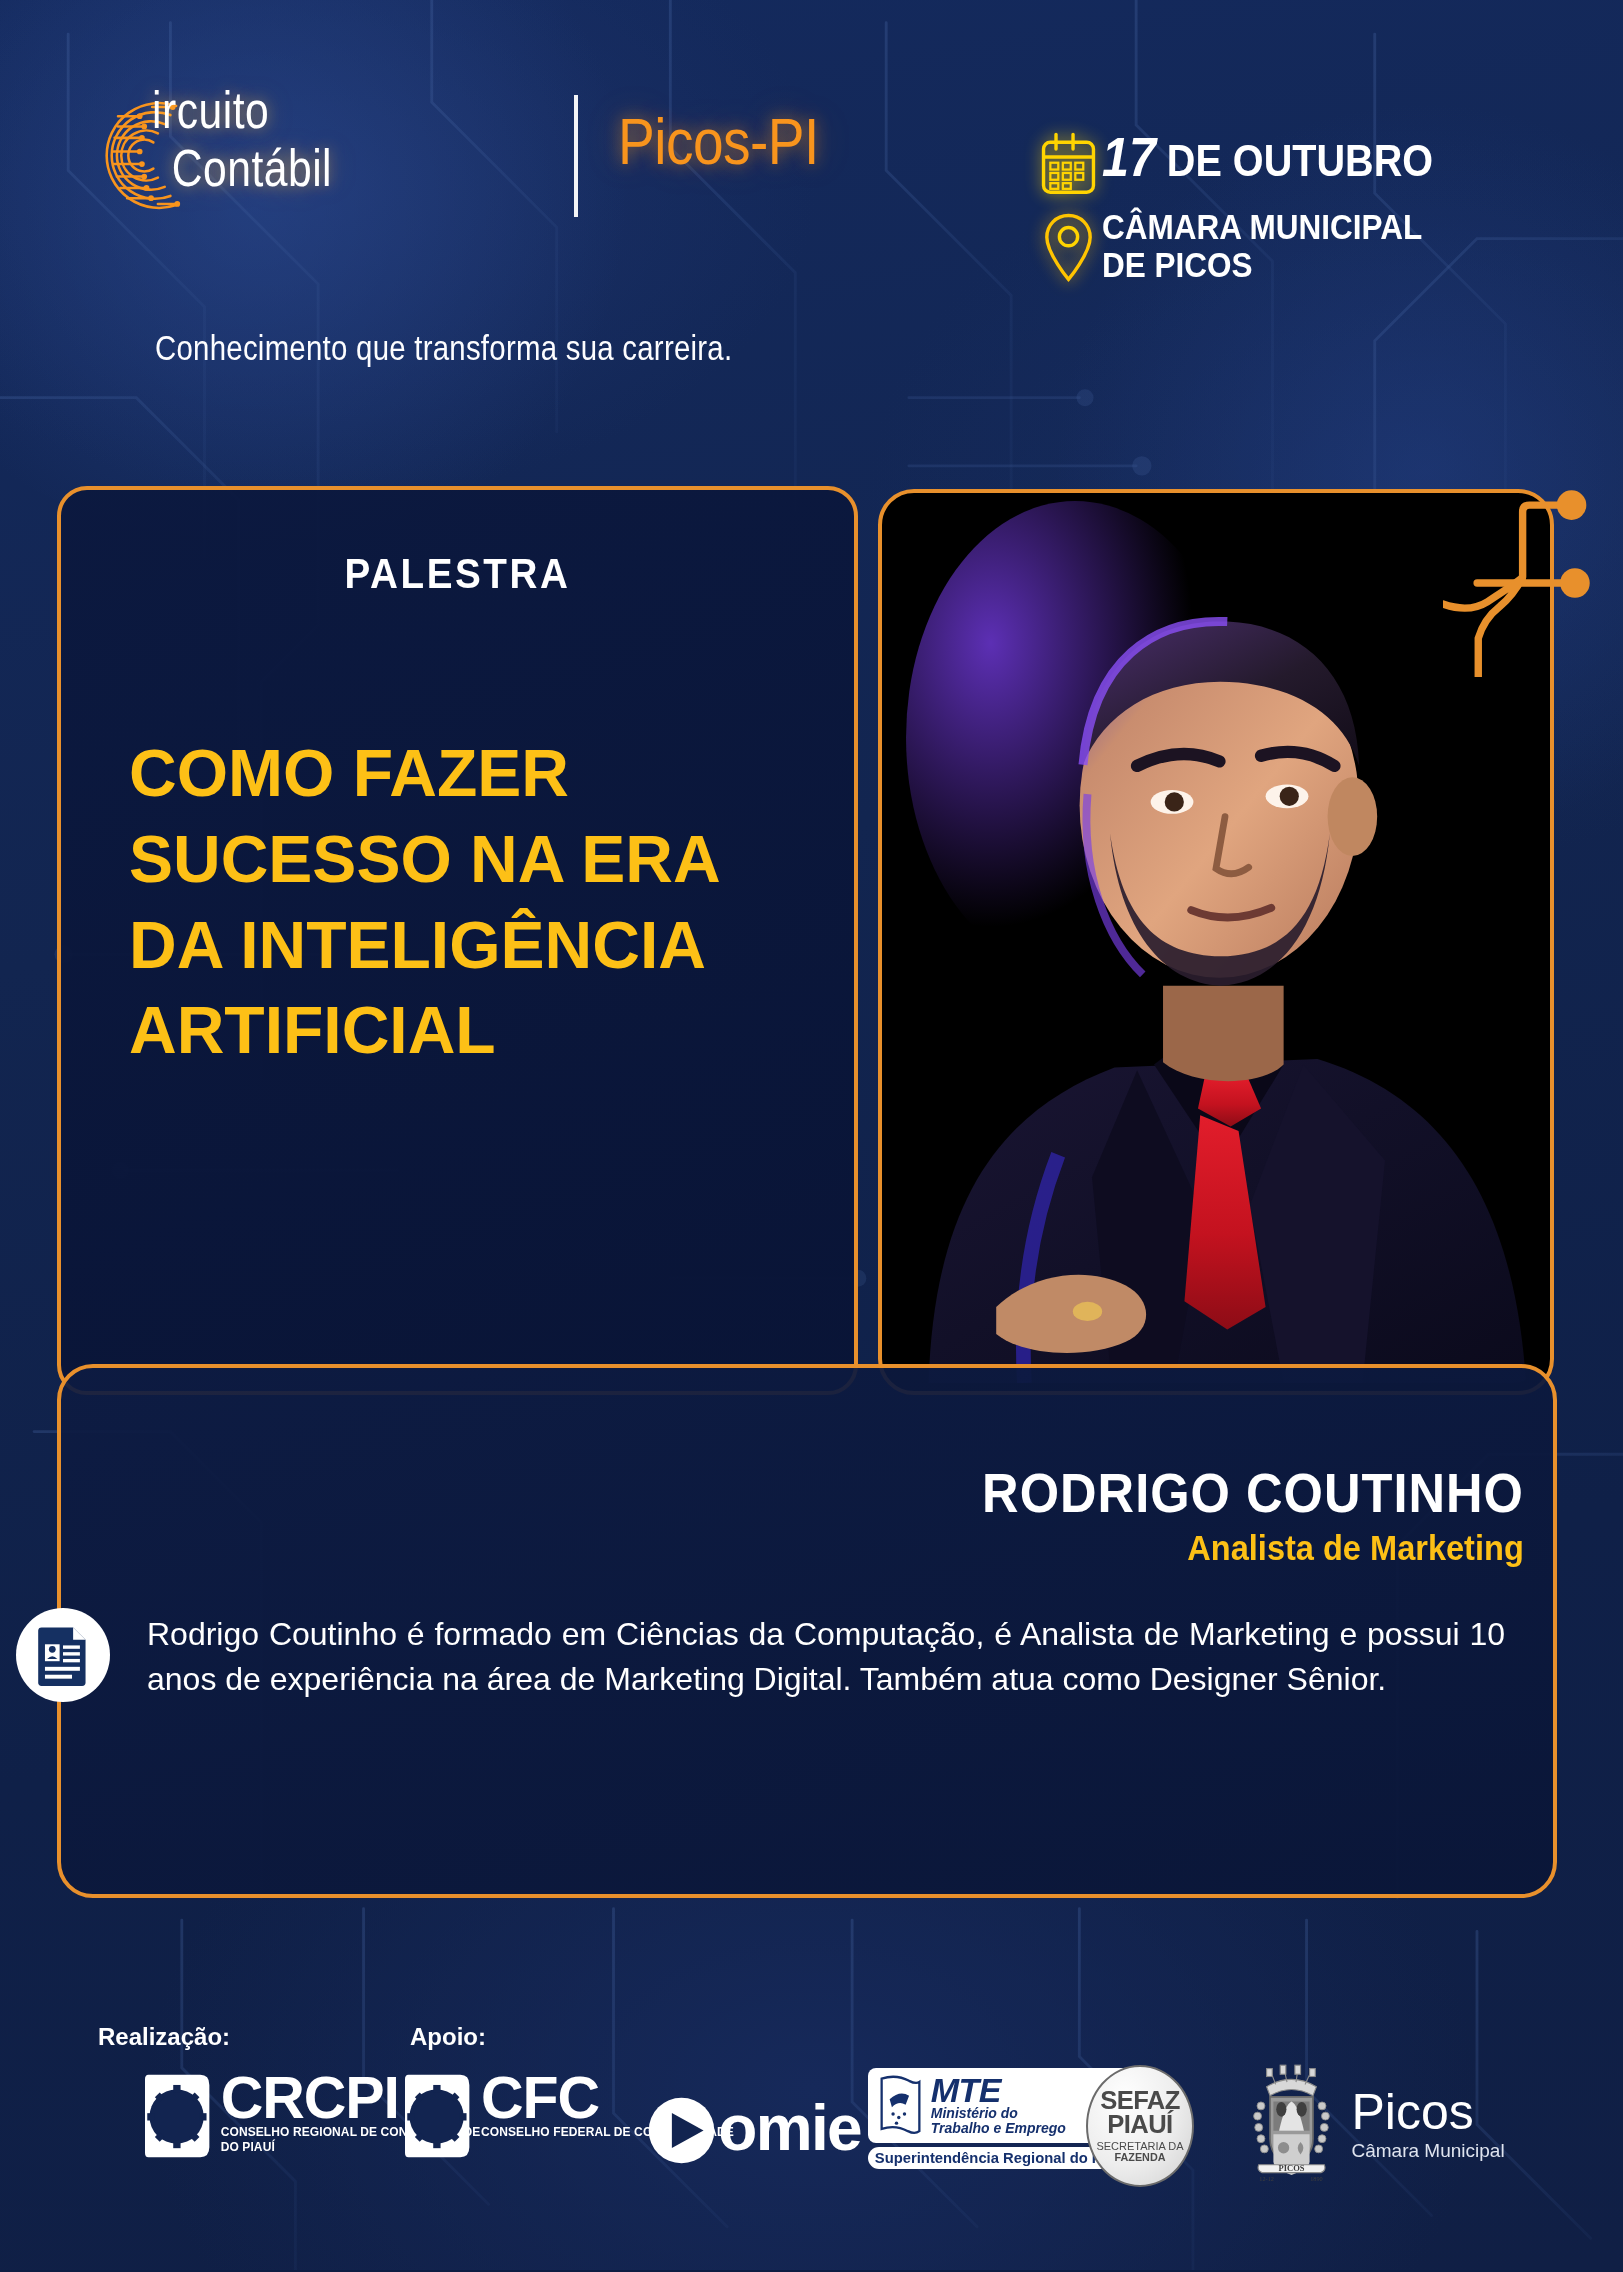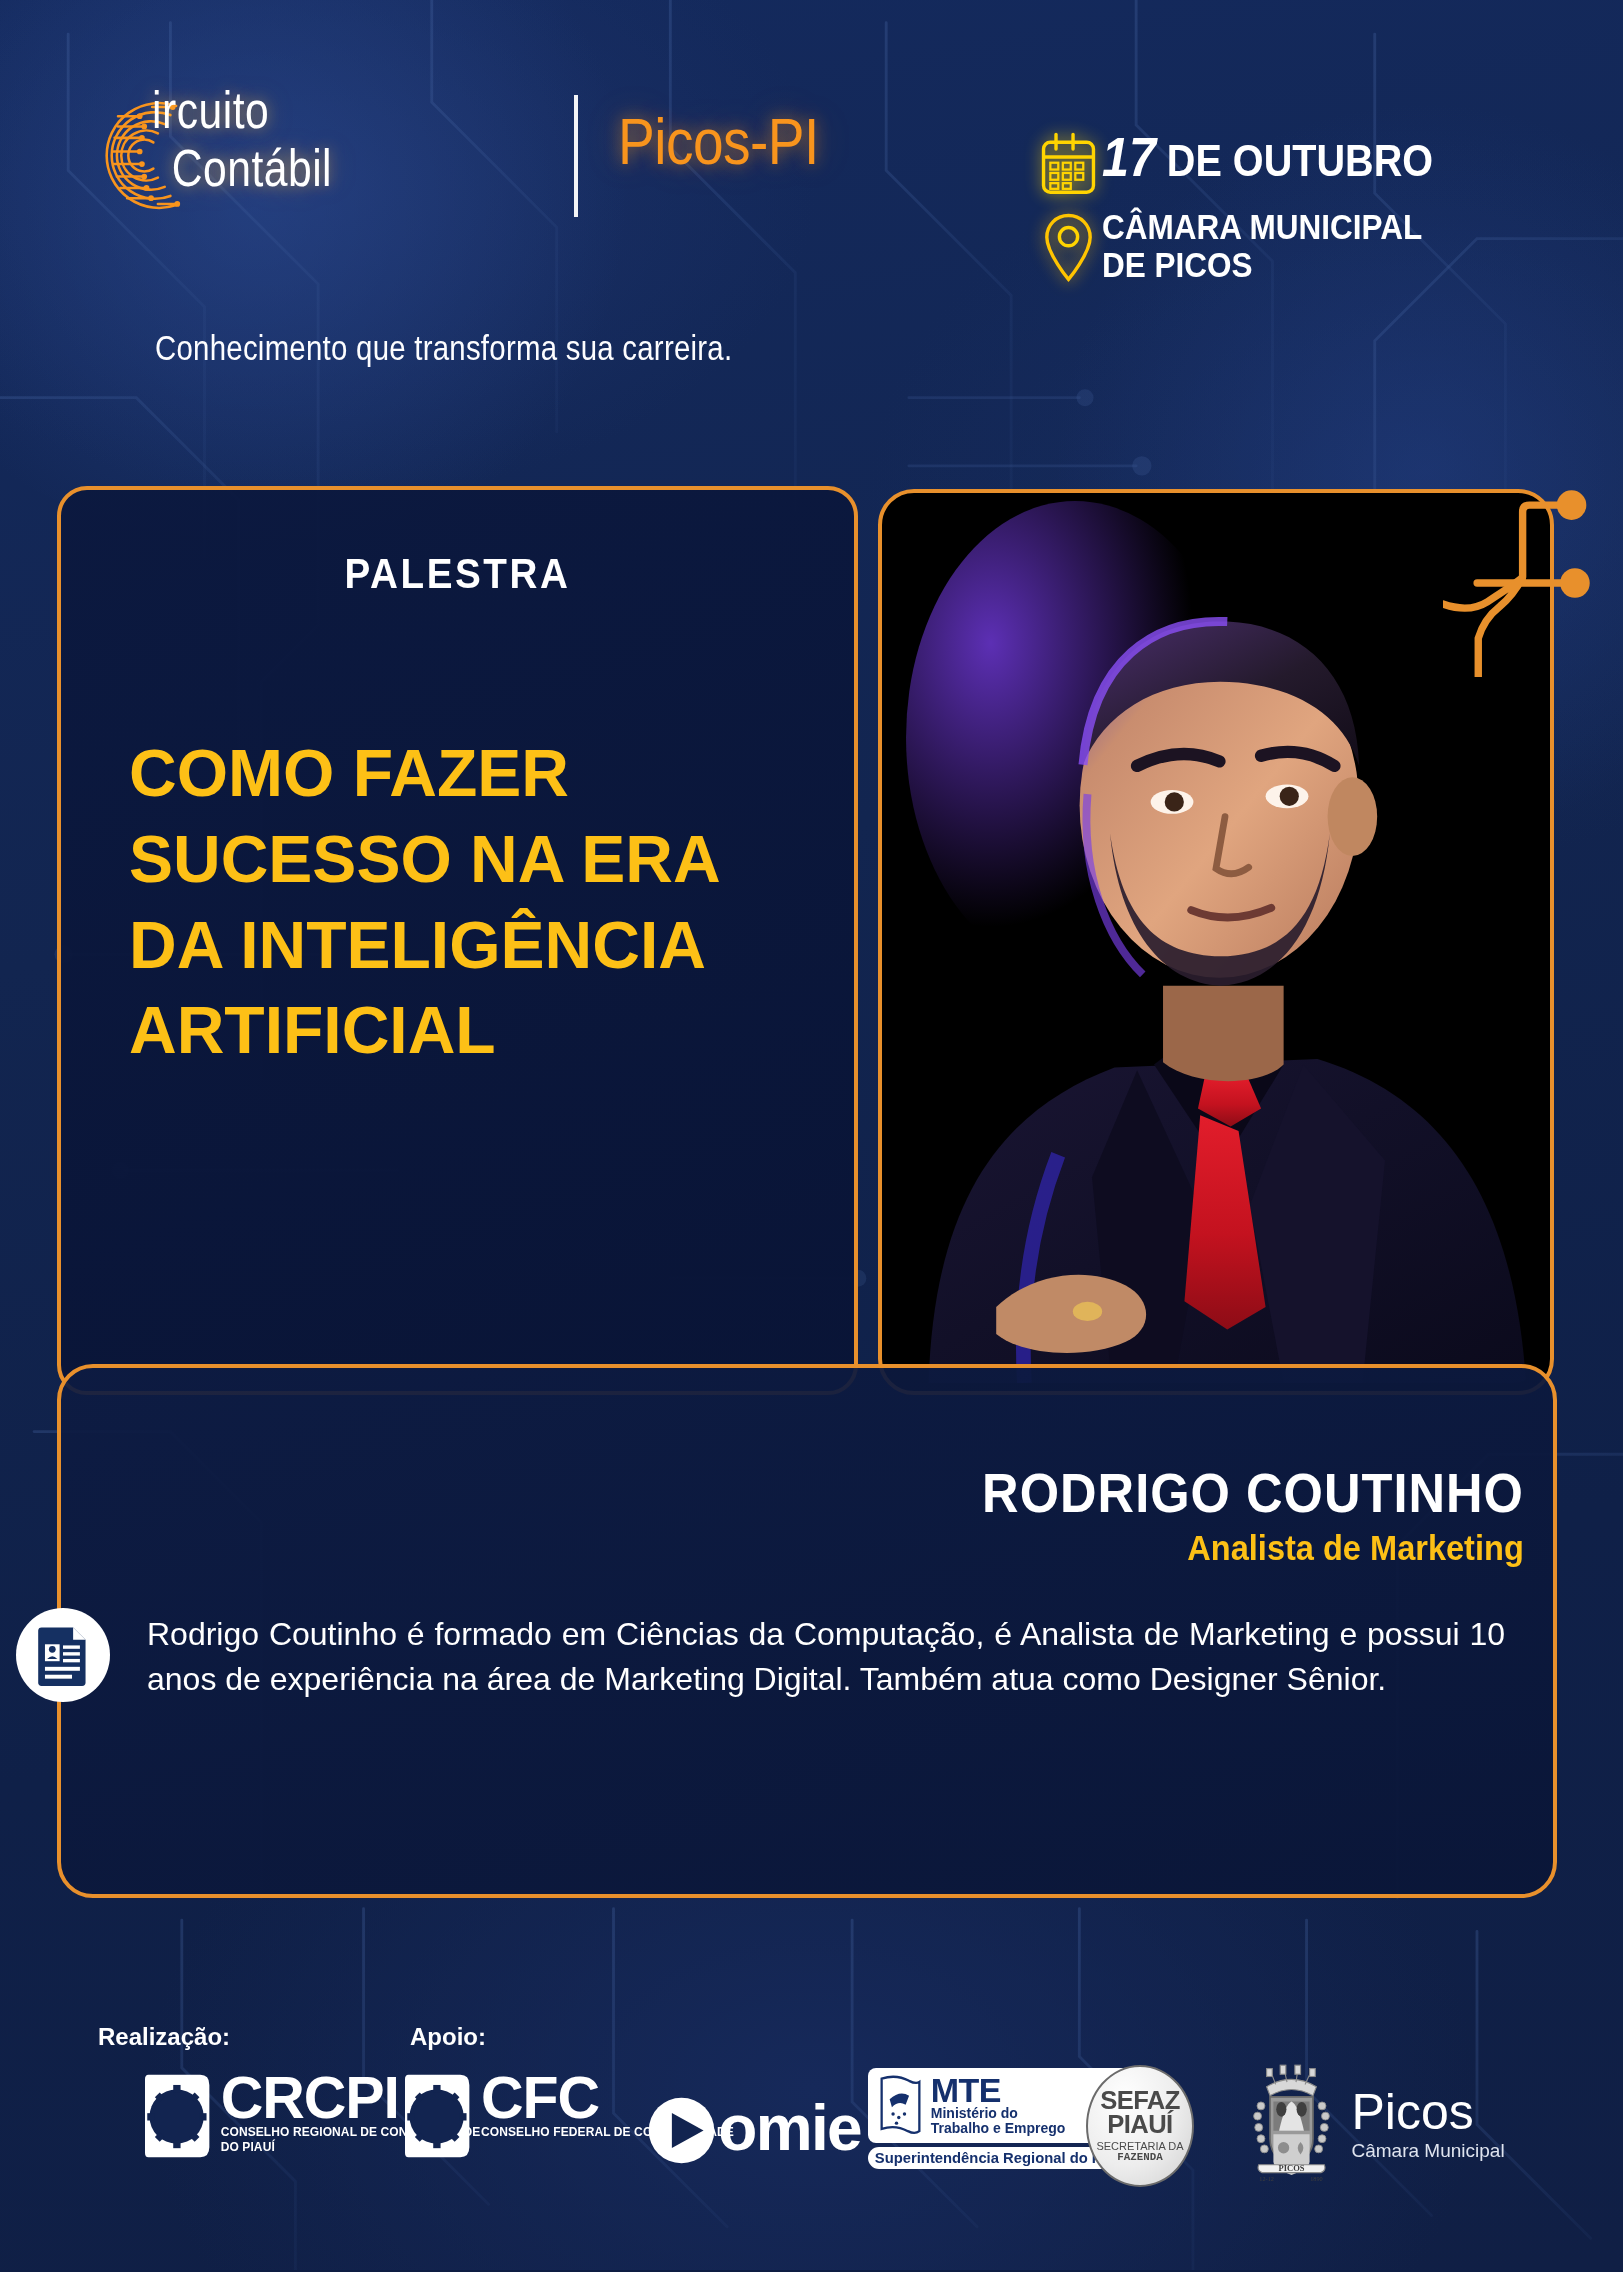--- a/index.html
+++ b/index.html
@@ -82,31 +82,31 @@
   .crc-sub{font-size:12px;font-weight:700;color:#fff;line-height:1.22;letter-spacing:0.1px;}
 
   #logo-crcpi{left:101px;top:2071px;}
   #logo-cfc{left:405px;top:2071px;}
   #logo-omie{left:647px;top:2096px;}
   #logo-mte{left:868px;top:2068px;}
   #logo-sefaz{left:1086px;top:2065px;}
   #logo-picos{left:1244px;top:2064px;}
 
   .omie-word{font-size:64px;font-weight:700;color:#fff;letter-spacing:-1.7px;line-height:1;}
-  .mte-box{background:#fff;border-radius:8px;padding:5.7px 9px;display:flex;align-items:center;gap:6.8px;}
+  .mte-box{background:#fff;border-radius:8px;padding:5.7px 9px;display:flex;align-items:center;gap:6.8px;font-style:italic;}
   .mte-t1{font-size:34px;font-weight:700;color:#15306d;line-height:.9;letter-spacing:-0.6px;}
   .mte-t2{font-size:14px;font-weight:700;color:#15306d;line-height:1.1;}
   .mte-band{background:#fff;border-radius:14.8px;margin-top:4px;text-align:center;
     font-size:14.8px;font-weight:700;color:#15306d;padding:2.8px 6.8px;}
   .sefaz-oval{width:108px;height:122px;border-radius:50%;
     background:radial-gradient(ellipse at 35% 28%,#ffffff 0%,#ededed 55%,#cfcfcf 100%);
     border:2.3px solid #6b6b6b;display:flex;flex-direction:column;align-items:center;justify-content:center;}
   .sefaz-1{font-size:25.6px;font-weight:700;color:#4a4a4a;line-height:.94;letter-spacing:-0.6px;}
   .sefaz-2{font-size:11px;font-weight:400;color:#4a4a4a;line-height:1.1;margin-top:3.4px;text-align:right;}
-  .sefaz-3{font-size:10.8px;font-weight:700;color:#4a4a4a;line-height:1.1;text-align:center;font-family:Liberation Mono, monospace;}
+  .sefaz-3{font-size:10.8px;font-weight:700;color:#4a4a4a;line-height:1.1;text-align:center;}
   .picos-word{font-size:50px;font-weight:400;color:#fff;line-height:.95;letter-spacing:0px;}
   .picos-sub{font-size:19px;font-weight:400;color:#dfe4ef;line-height:1;margin-top:4.5px;}
 </style>
 </head>
 <body>
 
 <div id="poster">
 
   <div id="glow-a"></div>
   <div id="glow-b"></div>

